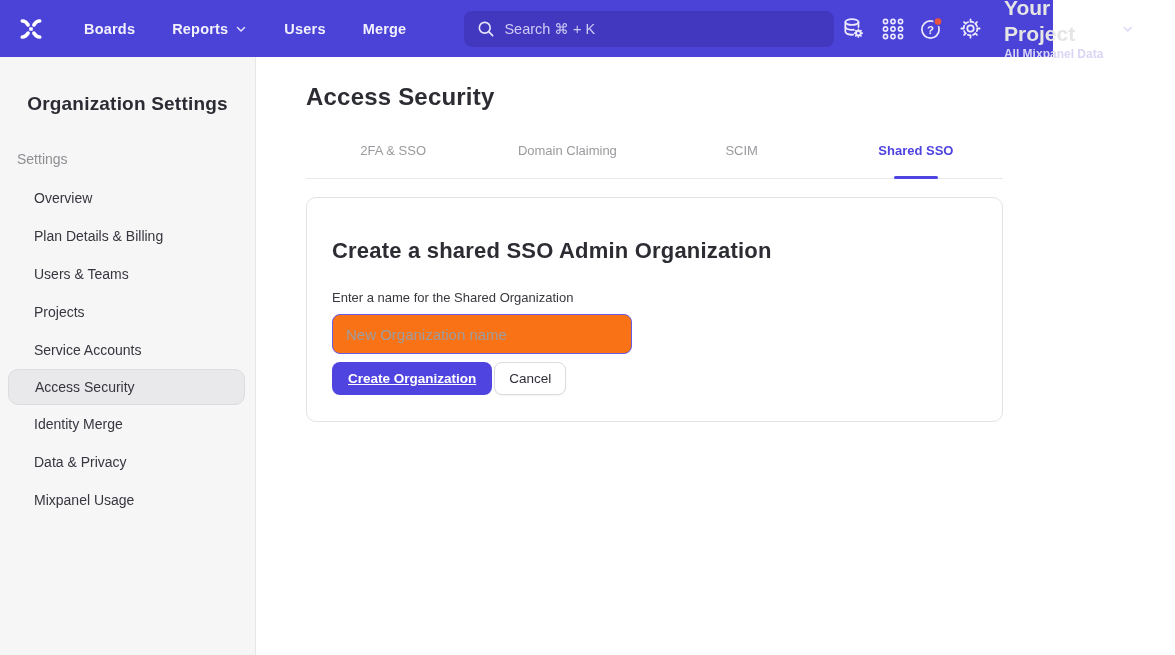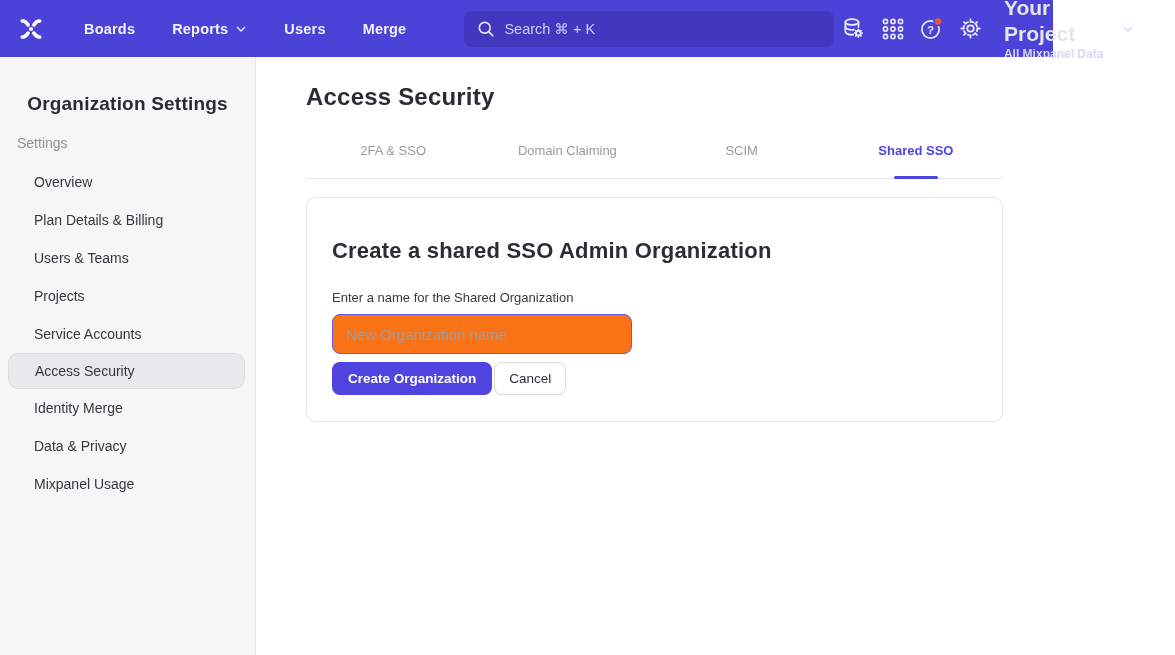--- a/index.html
+++ b/index.html
@@ -57,21 +57,21 @@
 
   
   .sidebar {
     width: 256px; flex: 0 0 256px;
     background: #f6f6f7;
     border-right: 1px solid #e7e7e8;
     padding-top: 36px;
   }
   .sidebar-title {
     text-align: center; font-size: 19px; font-weight: 700; color: #2b2b33;
-    margin-bottom: 20px; letter-spacing: .2px;
+    margin-bottom: 36px; letter-spacing: .2px;
   }
   .sidebar-section-label {
     font-size: 14px; color: #8f8f93; padding-left: 17px; margin-bottom: 12px;
   }
   .sidebar-list { list-style: none; }
   .sidebar-item {
     height: 38px; display: flex; align-items: center;
     padding-left: 34px; font-size: 14px; color: #36363e; cursor: pointer;
     border-radius: 10px;
   }
@@ -110,21 +110,21 @@
     font-size: 15px; color: #2e2e38; font-family: "Liberation Sans", sans-serif;
     outline: none; display: block;
   }
   .org-input::placeholder { color: #9c9ca1; opacity: 1; }
   .btn-row { display: flex; gap: 2px; margin-top: 8px; }
   .btn {
     height: 33px; border-radius: 8px; font-size: 13.5px; font-weight: 700;
     font-family: "Liberation Sans", sans-serif; cursor: pointer;
     display: inline-flex; align-items: center; padding: 0 16px;
   }
-  .btn-primary { background: #4f44e0; color: #ffffff; border: 0; }
+  .btn-primary { background: #4f44e0; color: #ffffff; border: 0; text-decoration: underline; }
   .btn-secondary {
     background: #ffffff; color: #2e2e38; border: 1px solid #dcdcde;
     box-shadow: 0 1px 2px rgba(0,0,0,.05); font-weight: 500; padding: 0 14px;
   }
 </style>
 </head>
 <body>
 
 <div class="app">
 

